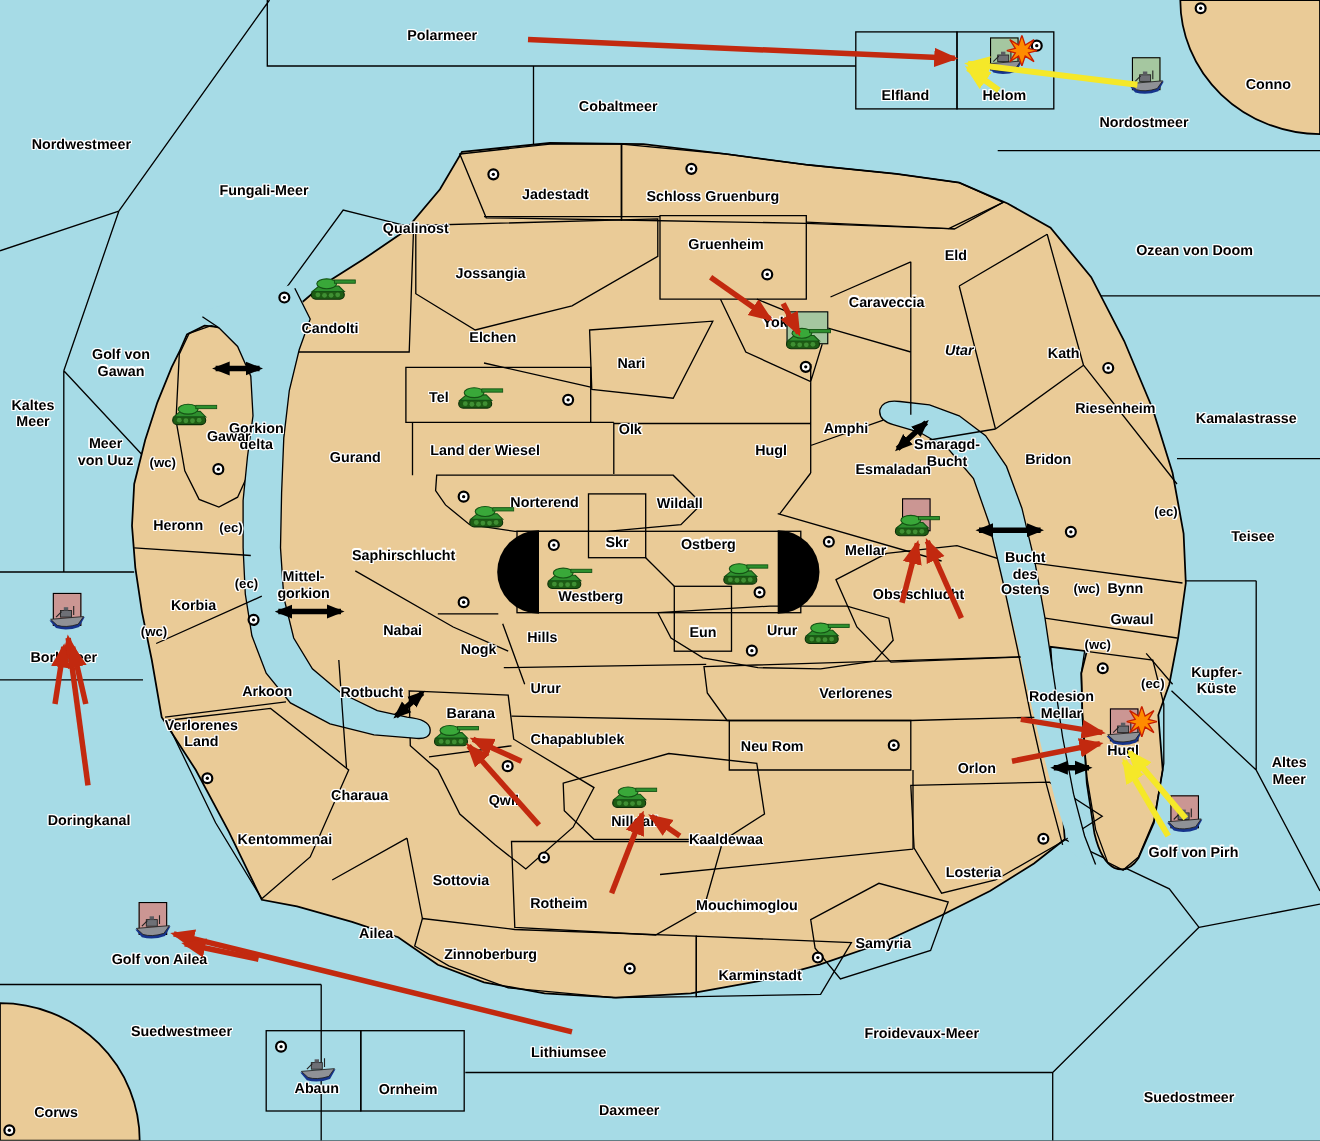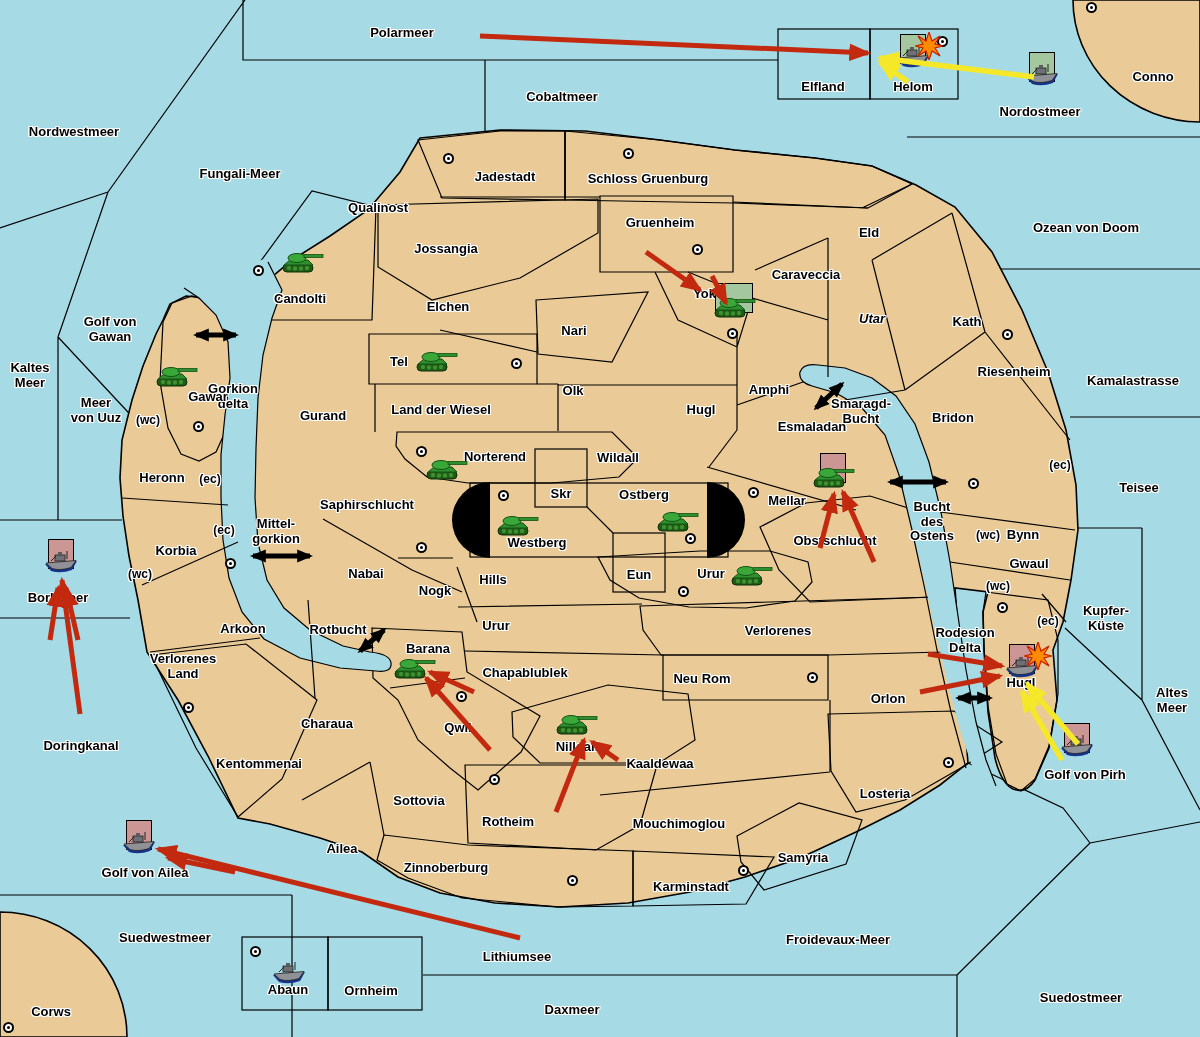--- a/index.html
+++ b/index.html
@@ -201,21 +201,21 @@
 Bucht</div>
       <div class="map-label" style="left: 932px; top: 522px;">Bucht
 des
 Ostens</div>
       <div class="map-label" style="left: 1106px; top: 619px;">Kupfer-
 Küste</div>
       <div class="map-label" style="left: 1172px; top: 701px;">Altes
 Meer</div>
       <div class="map-label" style="left: 1085px; top: 775px;">Golf von Pirh</div>
       <div class="map-label" style="left: 965px; top: 641px;">Rodesion
-Delta</div>
+Mellar</div>
       <div class="map-label" style="left: 58px; top: 598px;">Borkmeer</div>
       <div class="map-label" style="left: 81px; top: 746px;">Doringkanal</div>
       <div class="map-label" style="left: 145px; top: 873px;">Golf von Ailea</div>
       <div class="map-label" style="left: 165px; top: 938px;">Suedwestmeer</div>
       <div class="map-label" style="left: 51px; top: 1012px;">Corws</div>
       <div class="map-label" style="left: 517px; top: 957px;">Lithiumsee</div>
       <div class="map-label" style="left: 572px; top: 1010px;">Daxmeer</div>
       <div class="map-label" style="left: 838px; top: 940px;">Froidevaux-Meer</div>
       <div class="map-label" style="left: 1081px; top: 998px;">Suedostmeer</div>
       <div class="map-label" style="left: 505px; top: 177px;">Jadestadt</div>

